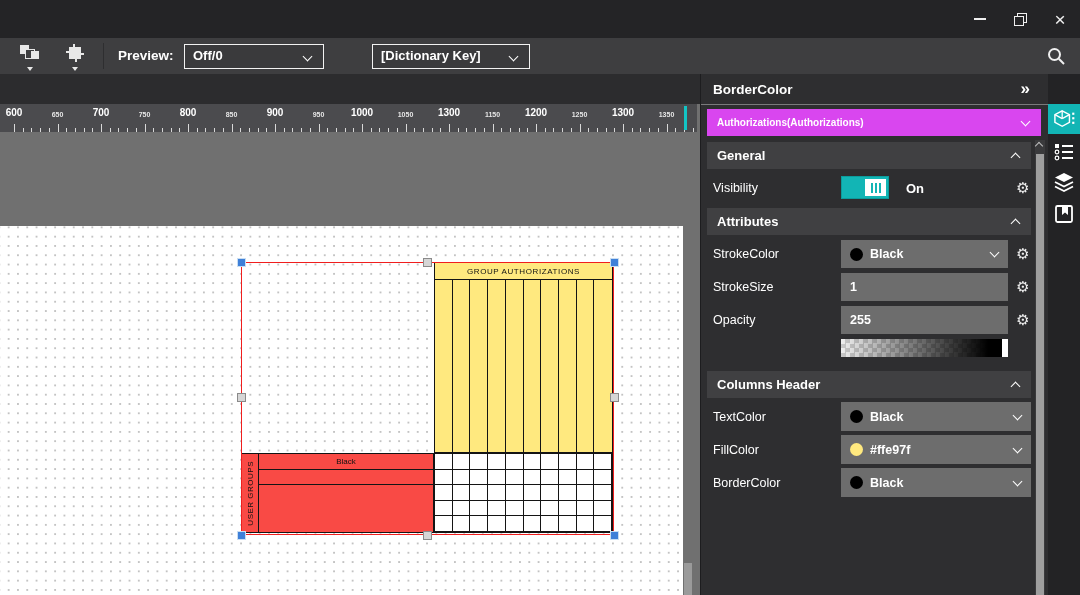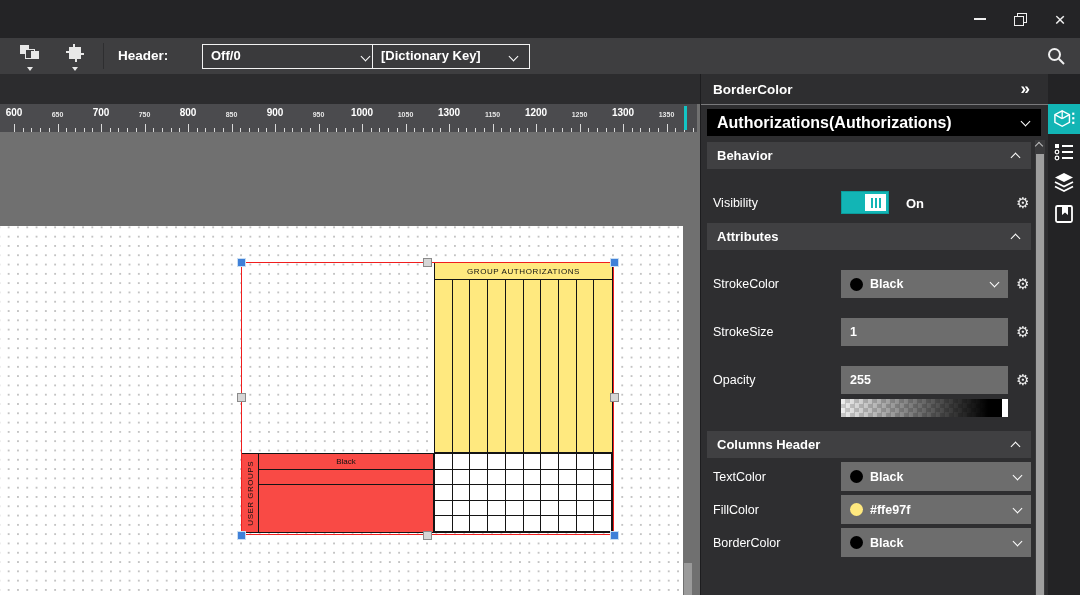--- a/index.html
+++ b/index.html
@@ -72,28 +72,28 @@
   .handle.corner{background:#3f80d8;border:1.5px solid #c9def2;}
   .handle.mid{background:#d6d6d6;border:1px solid #8a8a8a;}
 
   
   .props{position:absolute;left:700px;top:74px;width:348px;height:521px;background:#2e2e30;border-left:1px solid #1d1d1f;}
   .props-head{position:relative;height:60px;}
   .props-title{position:absolute;left:12px;top:8px;font-size:13.5px;font-weight:600;}
   .props-collapse{position:absolute;right:20px;top:5px;font-size:17px;font-weight:700;letter-spacing:-2px;cursor:pointer;}
   .props-head-line{position:absolute;left:0;top:30px;width:100%;height:1px;background:#7a7a7c;}
   .props-body{position:absolute;left:0;top:30px;width:348px;height:491px;overflow:hidden;}
-  .obj-dd{position:relative;margin:5px 8px 0 6px;height:27px;background:#000000;cursor:pointer;
-      font-size:16px;font-weight:700;line-height:27px;padding-left:10px;}
+  .obj-dd{position:relative;margin:5px 8px 0 6px;height:27px;background:#d946ef;cursor:pointer;
+      font-size:10px;font-weight:700;line-height:27px;padding-left:10px;}
   .obj-dd .chev{position:absolute;right:12px;top:9px;}
   .sec-head{position:relative;margin:6px 18px 0 6px;height:27px;background:#404042;cursor:pointer;
       font-size:13px;font-weight:700;line-height:27px;padding-left:10px;}
   .sec-head .chev{position:absolute;right:12px;top:10px;}
   .sec-head .chev-up{top:12px;}
-  .prop-row{position:relative;height:28px;margin-top:20px;}
+  .prop-row{position:relative;height:28px;margin-top:5px;}
   .prop-row.wide{height:29px;margin-top:4px;}
   .prop-row .plabel{position:absolute;left:12px;top:50%;transform:translateY(-50%);font-size:12.5px;color:#fff;}
   .pfield{position:absolute;left:140px;top:0;height:100%;background:#6d6d6d;color:#fff;
       font-size:12.5px;font-weight:700;display:flex;align-items:center;padding-left:9px;cursor:pointer;}
   .pfield.narrow{width:167px;}
   .pfield.widef{width:190px;}
   .pfield .swatch{width:13px;height:13px;border-radius:50%;margin-right:7px;flex:0 0 auto;}
   .pfield .chev{position:absolute;right:10px;top:50%;margin-top:-5px;}
   .gear{position:absolute;left:311px;top:50%;transform:translateY(-50%);width:22px;text-align:center;
       font-size:15px;color:#ececec;cursor:pointer;font-family:"DejaVu Sans",sans-serif;}
@@ -150,22 +150,22 @@
       <div class="crop-glyph">
           <div class="c1"></div>
           <div class="c2"></div>
           <div class="c3"></div>
           <div class="c4"></div>
           <div class="c5"></div>
         </div>
       <div class="drop-caret"></div>
     </div>
     <div class="tb-sep"></div>
-    <div class="tb-label">Header:</div>
-    <div class="tb-dropdown" style="left:202px;width:180px">
+    <div class="tb-label">Preview:</div>
+    <div class="tb-dropdown" style="left:184px;width:140px">
       <span>Off/0</span>
       <span class="chev"></span>
     </div>
     <div class="tb-dropdown" style="left:372px;width:158px">
       <span>[Dictionary Key]</span>
       <span class="chev"></span>
     </div>
     <div class="search-glyph">
       <svg width="20" height="20" viewBox="0 0 20 20">
         <circle cx="8.5" cy="8.5" r="5.5" fill="none" stroke="#f0f0f0" stroke-width="2"></circle>
@@ -379,21 +379,21 @@
       <div class="props-title">BorderColor</div>
       <div class="props-collapse">»</div>
       <div class="props-head-line"></div>
     </div>
     <div class="props-body" id="propsBody">
       <div class="obj-dd">
         <span>Authorizations(Authorizations)</span>
         <span class="chev"></span>
       </div>
       <div id="sections">
-          <div class="sec-head"><span>Behavior</span><span class="chev chev-up"></span></div>
+          <div class="sec-head"><span>General</span><span class="chev chev-up"></span></div>
           <div class="prop-row">
             <div class="plabel">Visibility</div>
             <div class="toggle">
               <div class="knob">
                 <div class="bar"></div>
                 <div class="bar"></div>
                 <div class="bar"></div>
               </div>
             </div>
             <div class="toggle-state">On</div>

